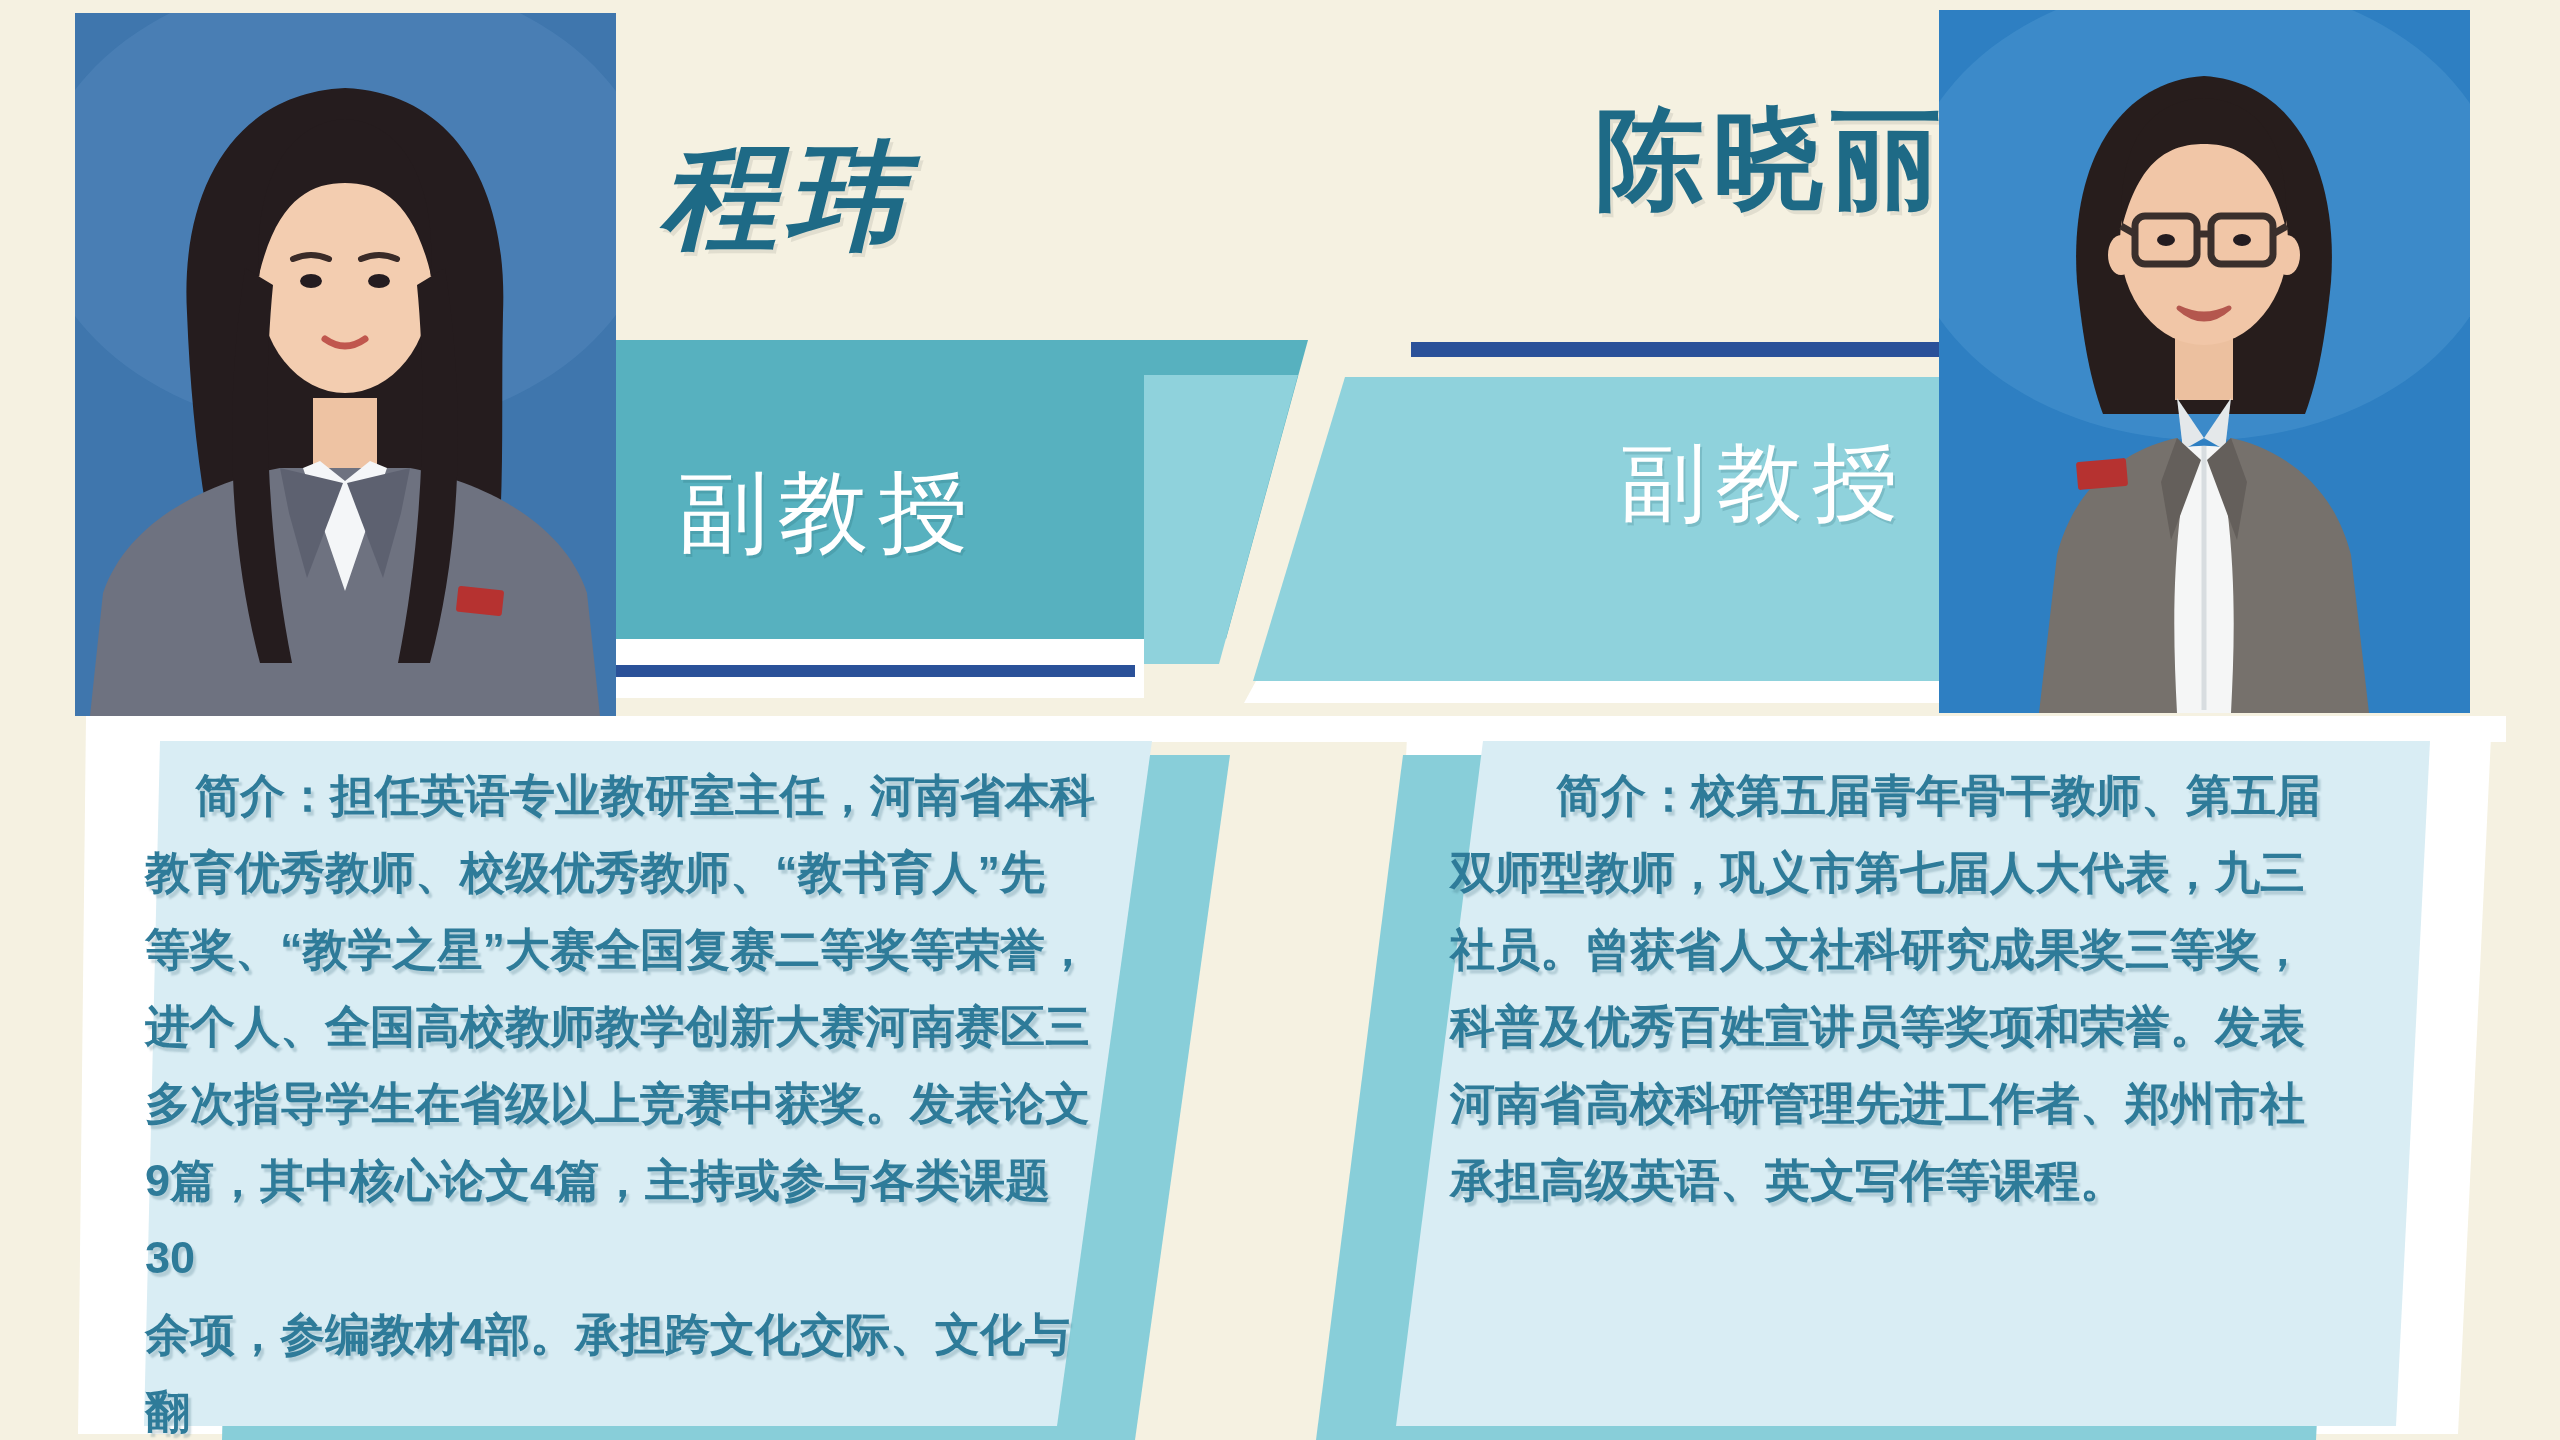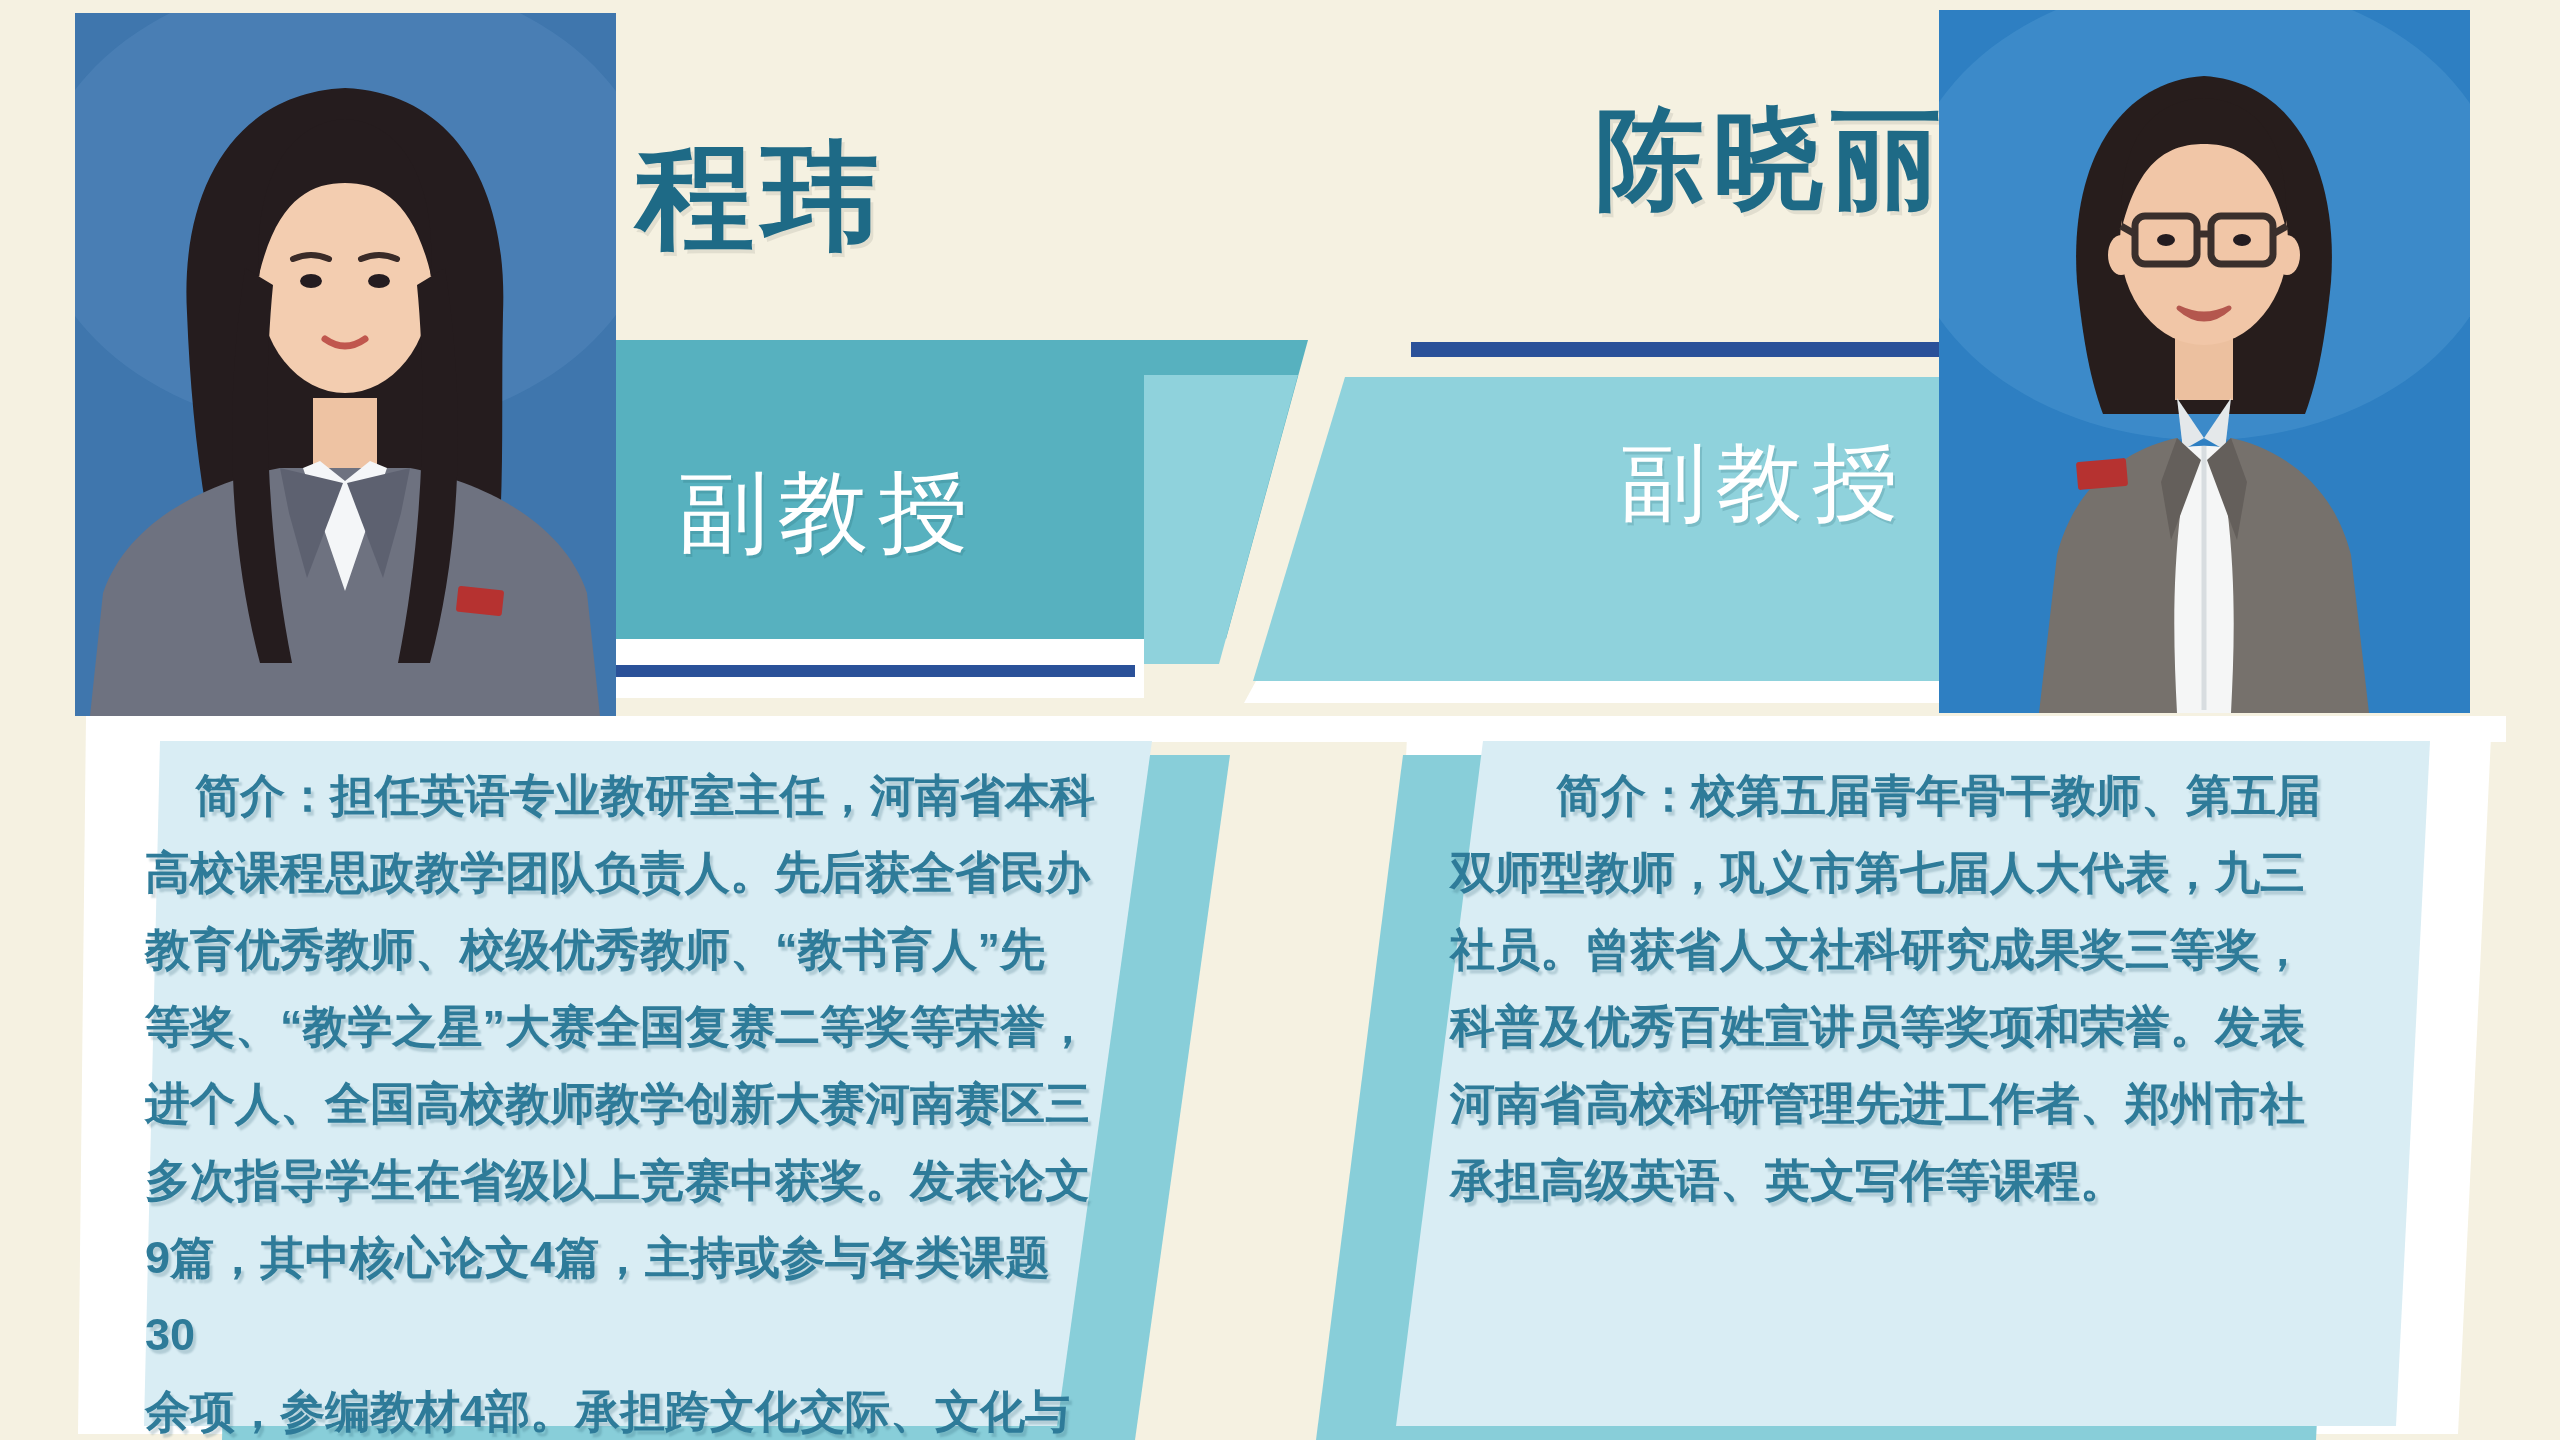--- a/index.html
+++ b/index.html
@@ -59,21 +59,21 @@
   .card-box-right{
     left:1396px;top:741px;width:1034px;height:685px;background:#d9edf4;
     clip-path:polygon(87px 0,1034px 0,1000px 685px,0 685px);
   }
   
   .name{
     color:#1e6a86;font-weight:900;letter-spacing:8px;
     text-shadow:3px 4px 0 rgba(0,0,0,0.08);
     white-space:nowrap;
   }
-  .name-left{left:636px;top:118px;font-size:118px;}
+  .name-left{left:660px;top:118px;font-size:118px;font-style:italic;}
   .name-right{left:1595px;top:86px;font-size:110px;}
   .title{
     color:#ffffff;font-weight:400;letter-spacing:10px;white-space:nowrap;
     text-shadow:2px 3px 0 rgba(30,90,100,0.18);
   }
   .title-left{left:678px;top:452px;font-size:90px;}
   .title-right{left:1620px;top:425px;font-size:86px;}
   .bio{
     color:#2e7b99;font-weight:bold;font-size:45px;line-height:77px;
     text-shadow:3px 4px 2px rgba(40,90,110,0.22);
@@ -111,21 +111,20 @@
   <div class="abs card-box-right"></div>
 
   <div class="abs name name-left">程玮</div>
   <div class="abs name name-right">陈晓丽</div>
   <div class="abs title title-left">副教授</div>
   <div class="abs title title-right">副教授</div>
 
   <div class="abs bio bio-left">
 
   <div class="bio-line">简介：担任英语专业教研室主任，河南省本科</div>
-      <div class="bio-line">高校课程思政教学团队负责人。先后获全省民办</div>
       <div class="bio-line">教育优秀教师、校级优秀教师、“教书育人”先</div>
       <div class="bio-line">等奖、“教学之星”大赛全国复赛二等奖等荣誉，</div>
       <div class="bio-line">进个人、全国高校教师教学创新大赛河南赛区三</div>
       <div class="bio-line">多次指导学生在省级以上竞赛中获奖。发表论文</div>
       <div class="bio-line">9篇，其中核心论文4篇，主持或参与各类课题30</div>
       <div class="bio-line">余项，参编教材4部。承担跨文化交际、文化与翻</div>
     </div>
   <div class="abs bio bio-right">
 
   <div class="bio-line">简介：校第五届青年骨干教师、第五届</div>

